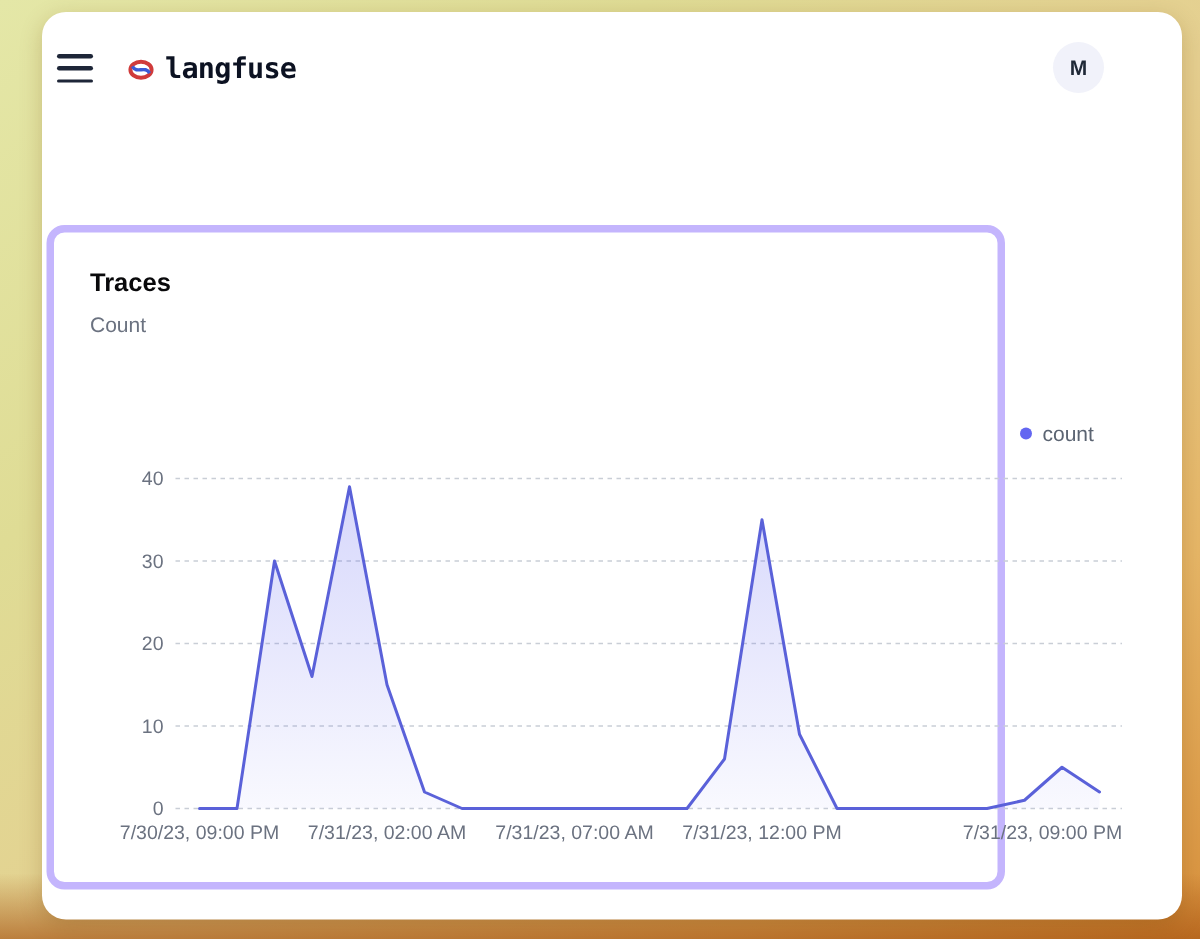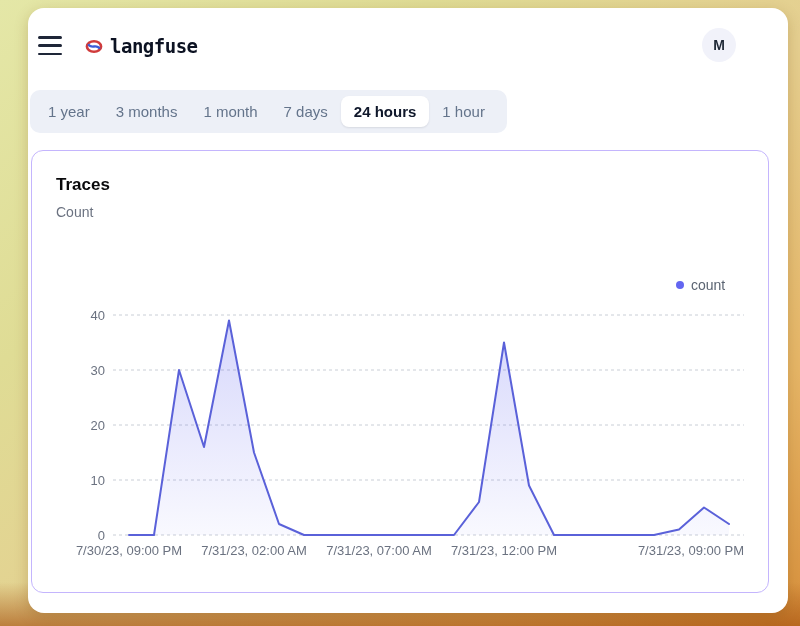--- a/index.html
+++ b/index.html
@@ -28,22 +28,22 @@
     background:#f1f2fa; color:#1f2937; font-size:14px; font-weight:600;
     display:flex; align-items:center; justify-content:center; }
   
   .tabbar { position:absolute; left:2px; top:82px; width:477px; height:43px;
     background:#edf0f7; border-radius:10px; display:flex; align-items:center; padding:0 5px; }
   .tab { font-size:15px; color:#64748b; padding:7px 13px; border-radius:8px;
     white-space:nowrap; cursor:pointer; }
   .tab.active { background:#ffffff; color:#0f172a; font-weight:700;
     box-shadow:0 1px 2px rgba(15,23,42,0.10); }
   
-  .card { position:absolute; left:3px; top:142px; width:738px; height:443px;
-    background:#ffffff; border:1px solid #c4b5fd; border-radius:12px; }
+  .card { position:absolute; left:3px; top:142px; width:639px; height:443px;
+    background:#ffffff; border:5px solid #c4b5fd; border-radius:12px; }
   .card-title { position:absolute; left:24px; top:24px; font-size:17px; font-weight:700; color:#09090b; }
   .card-subtitle { position:absolute; left:24px; top:53px; font-size:14px; color:#6b7280; }
   .legend { position:absolute; left:644px; top:126px; display:flex; align-items:center; gap:7px; }
   .legend-dot { width:8px; height:8px; border-radius:50%; background:#6366f1; }
   .legend-label { font-size:14px; color:#5b6472; }
   .chart-svg { position:absolute; left:0; top:0; width:738px; height:441px; }
   .chart-svg .grid { stroke:#c9ced6; stroke-width:1; stroke-dasharray:3 3; }
   .chart-svg .ytick { font:13px "Liberation Sans", sans-serif; fill:#6b7280; text-anchor:end; }
   .chart-svg .xtick { font:13px "Liberation Sans", sans-serif; fill:#6b7280; text-anchor:middle; }
   .chart-svg .line { fill:none; stroke:#5a61d9; stroke-width:2;
@@ -68,28 +68,20 @@
           <path d="M3.5 6 C 7 12, 13 5, 16.5 11" fill="none" stroke="#3b5bd6" stroke-width="2.6"></path>
         </svg>
       </span>
       <span class="wordmark">langfuse</span>
     </div>
     <div class="avatar">
       <span>M</span>
     </div>
   </div>
 
-  <div class="tabbar">
-    <div class="tab">1 year</div>
-    <div class="tab">3 months</div>
-    <div class="tab">1 month</div>
-    <div class="tab">7 days</div>
-    <div class="tab active">24 hours</div>
-    <div class="tab">1 hour</div>
-  </div>
 
   <div class="card">
     <div class="card-title">Traces</div>
     <div class="card-subtitle">Count</div>
     <div class="legend">
       <span class="legend-dot" style="background: rgb(99, 102, 241);"></span>
       <span class="legend-label">count</span>
     </div>
     <svg class="chart-svg" id="chart-svg" viewBox="0 0 738 441">
       <defs>

